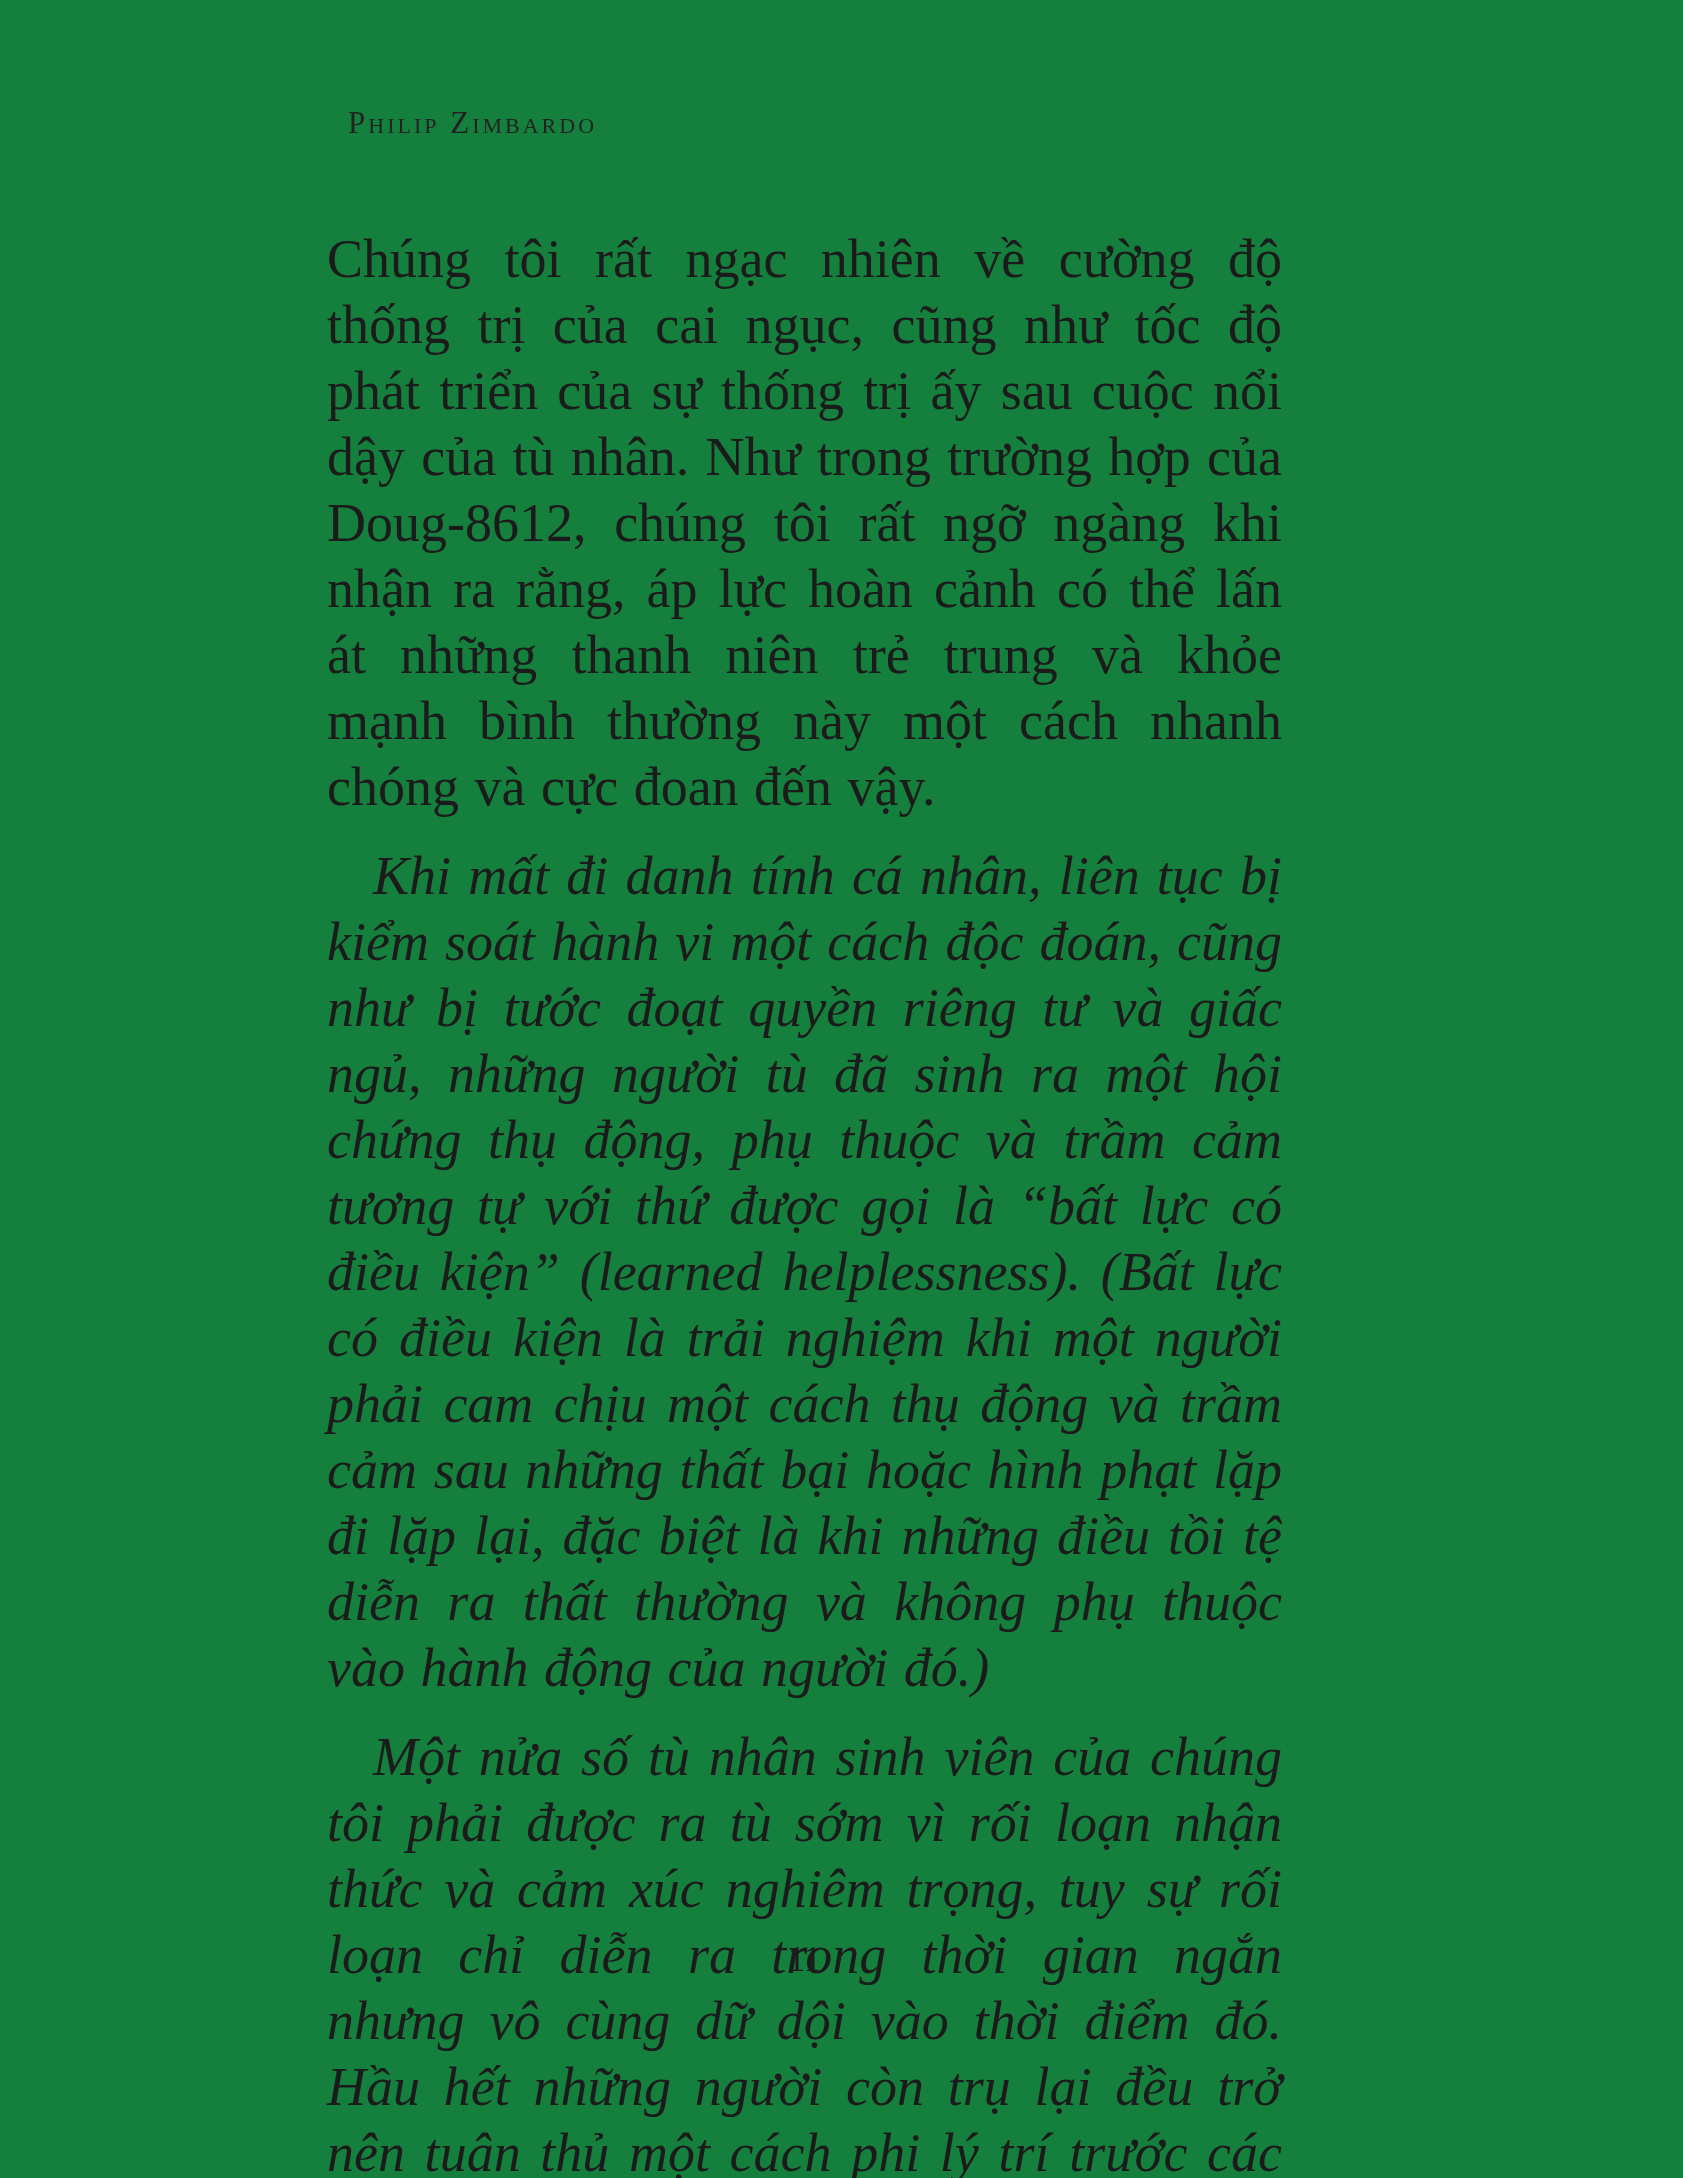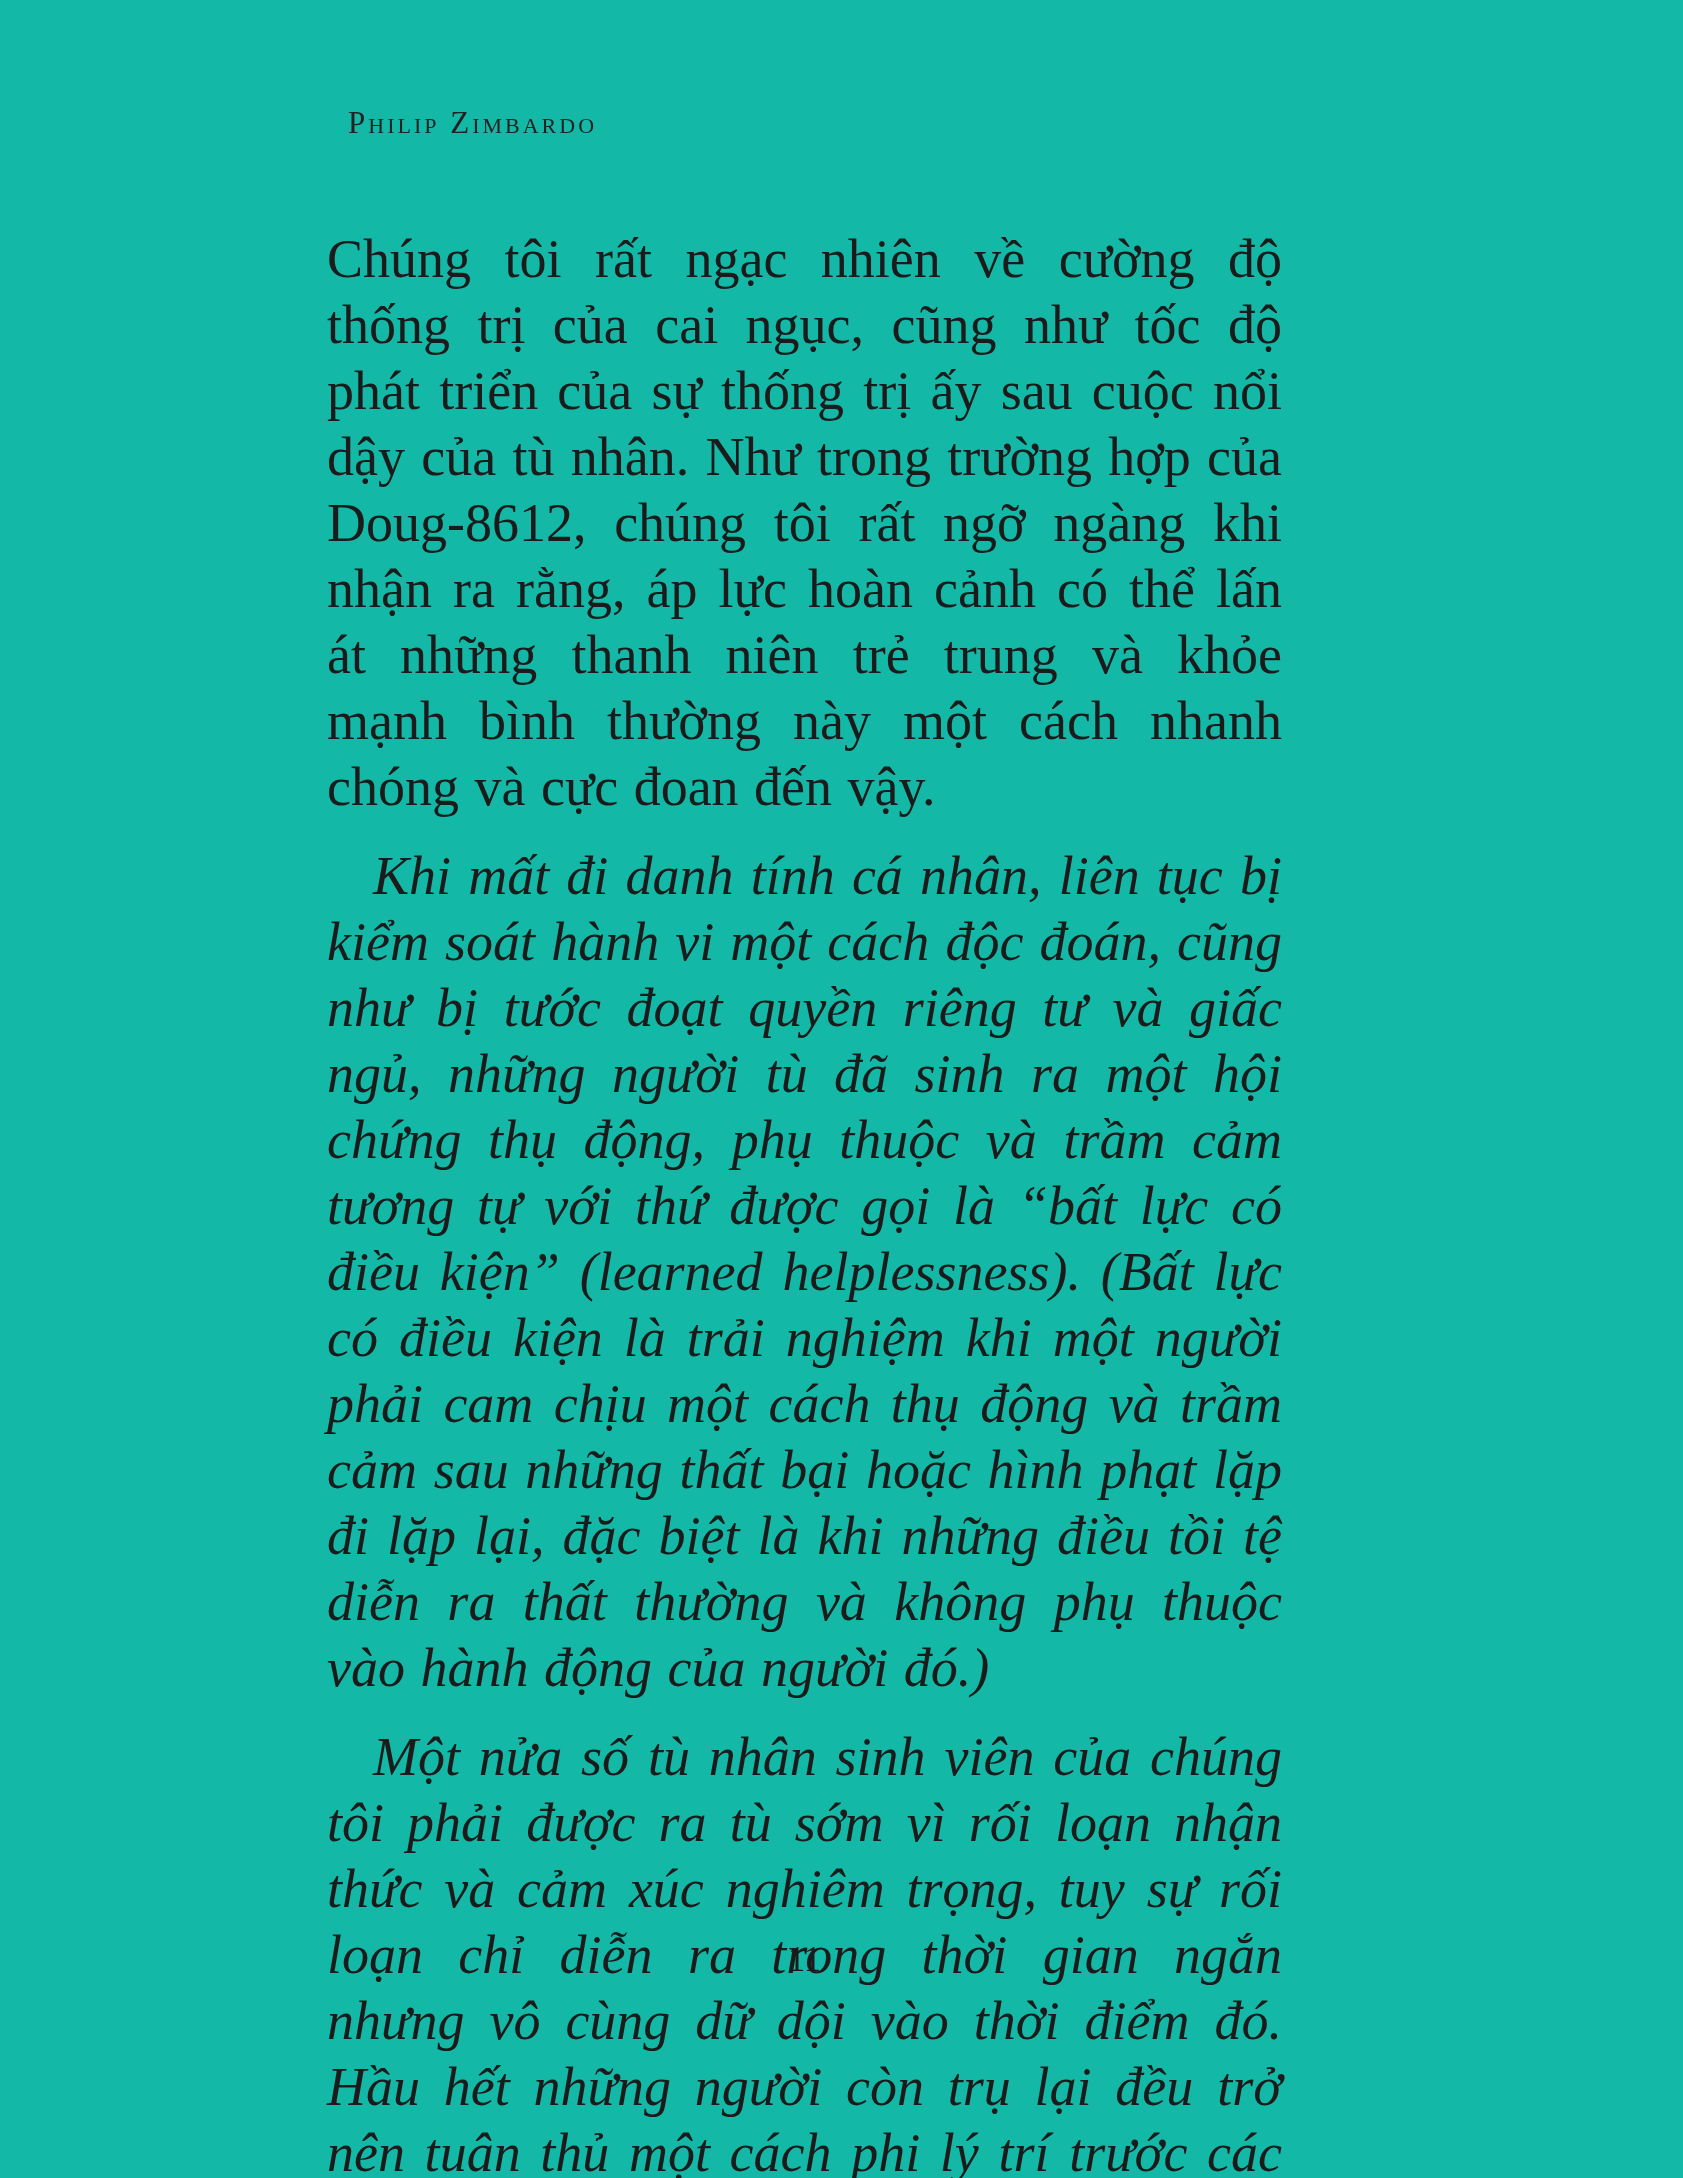--- a/index.html
+++ b/index.html
@@ -4,21 +4,21 @@
 <style>
   html, body {
     margin: 0;
     padding: 0;
     background: #ffffff;
   }
   .page {
     position: relative;
     width: 1683px;
     height: 2178px;
-    background: #14b8a6;
+    background: #15803d;
     font-family: "Liberation Serif", serif;
     color: #1b1b1b;
     overflow: hidden;
   }
   .running-header {
     position: absolute;
     left: 348px;
     top: 105px;
     font-variant: small-caps;
     font-size: 31px;

